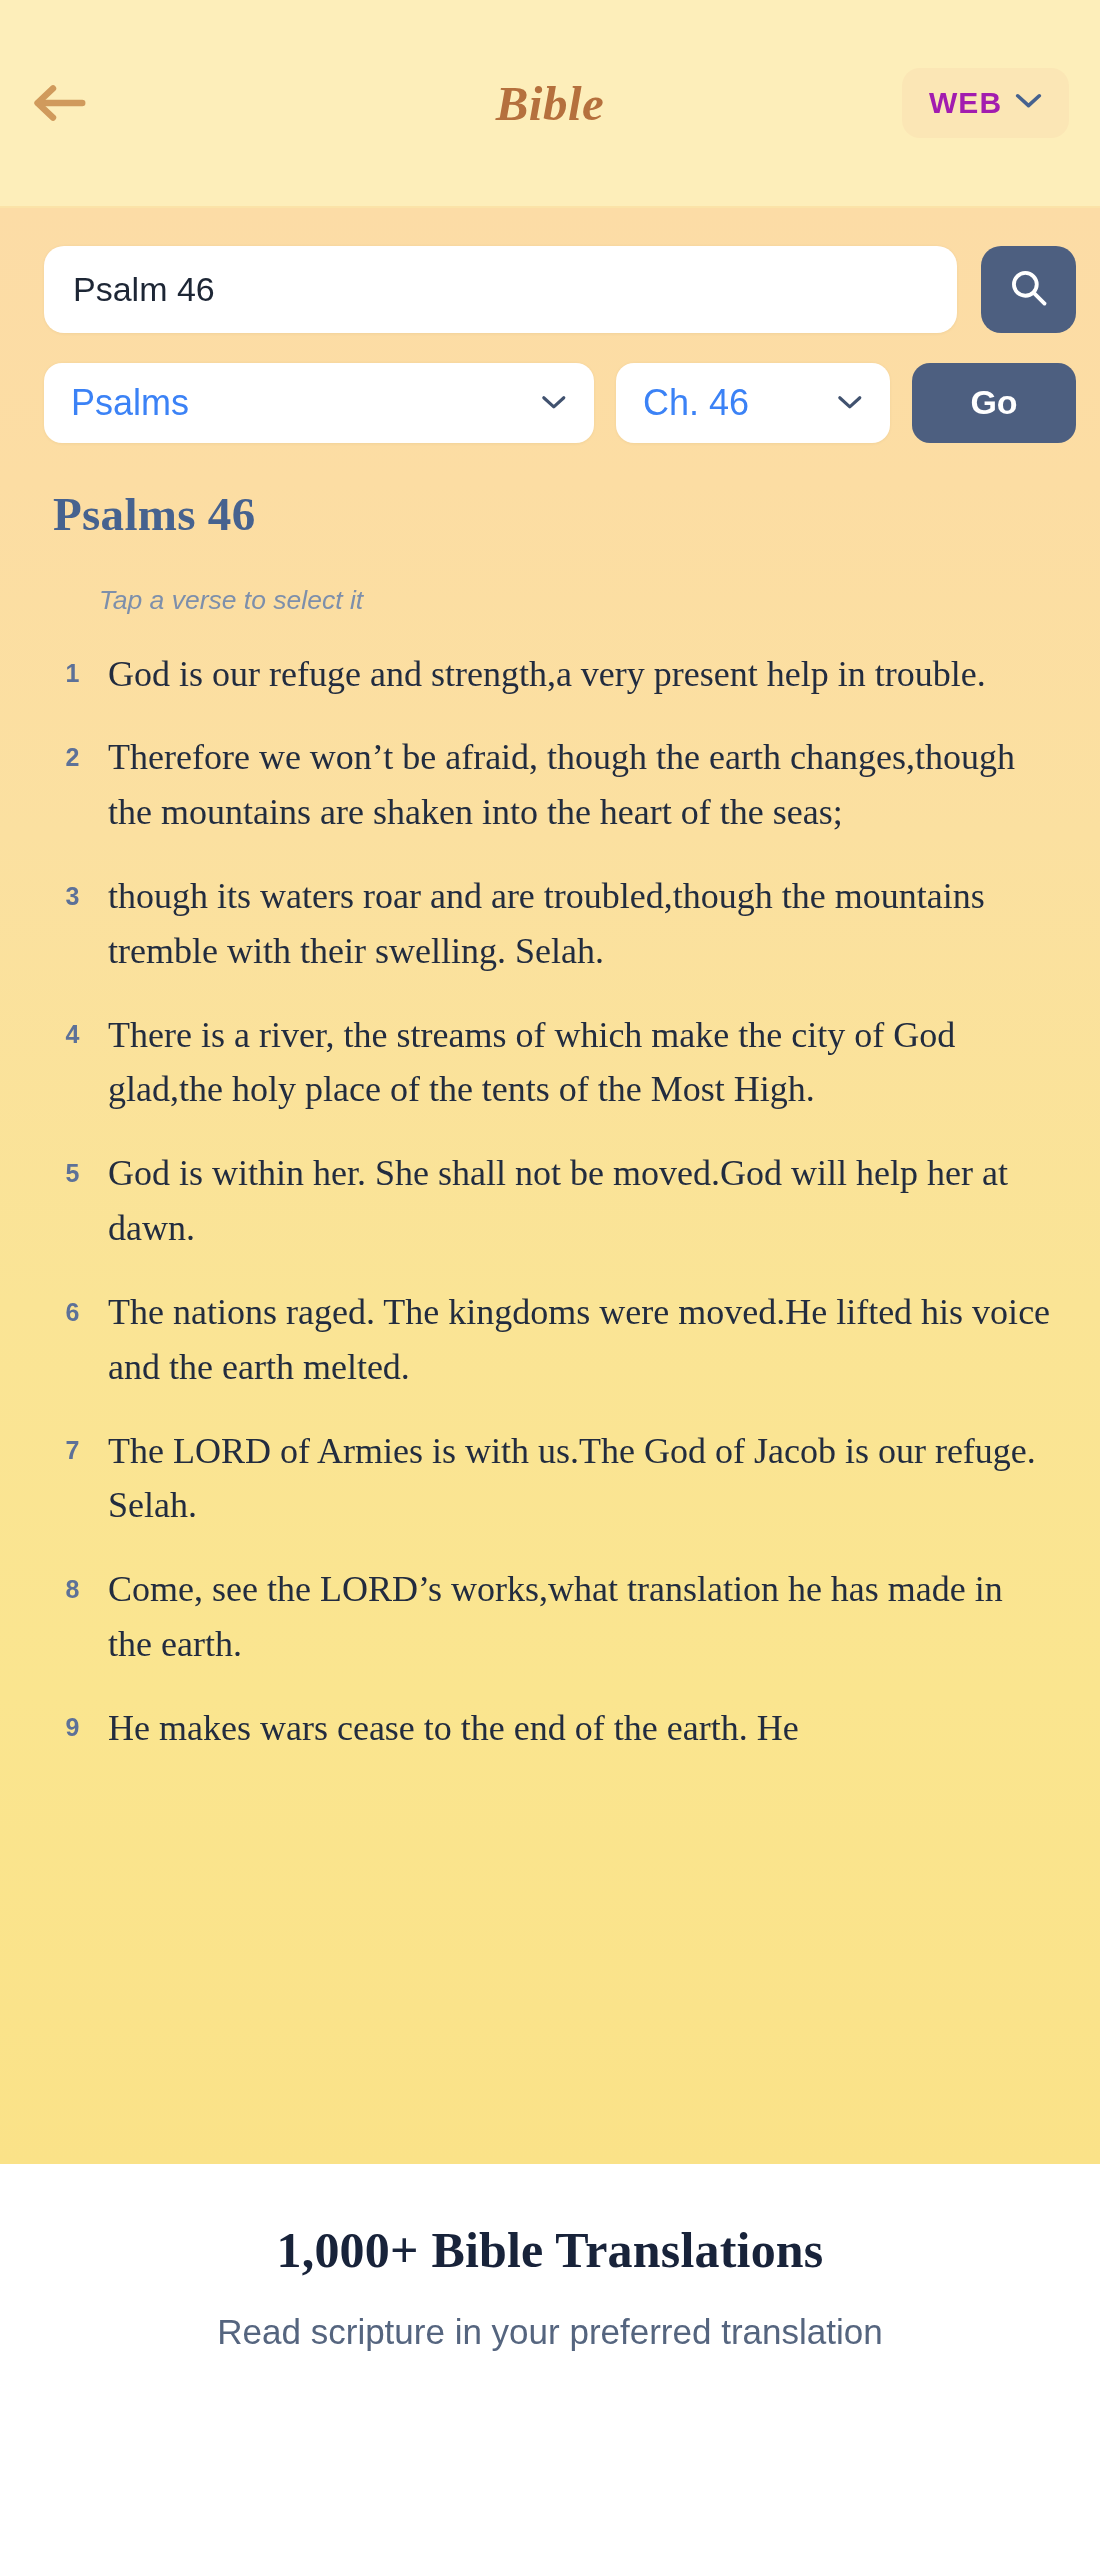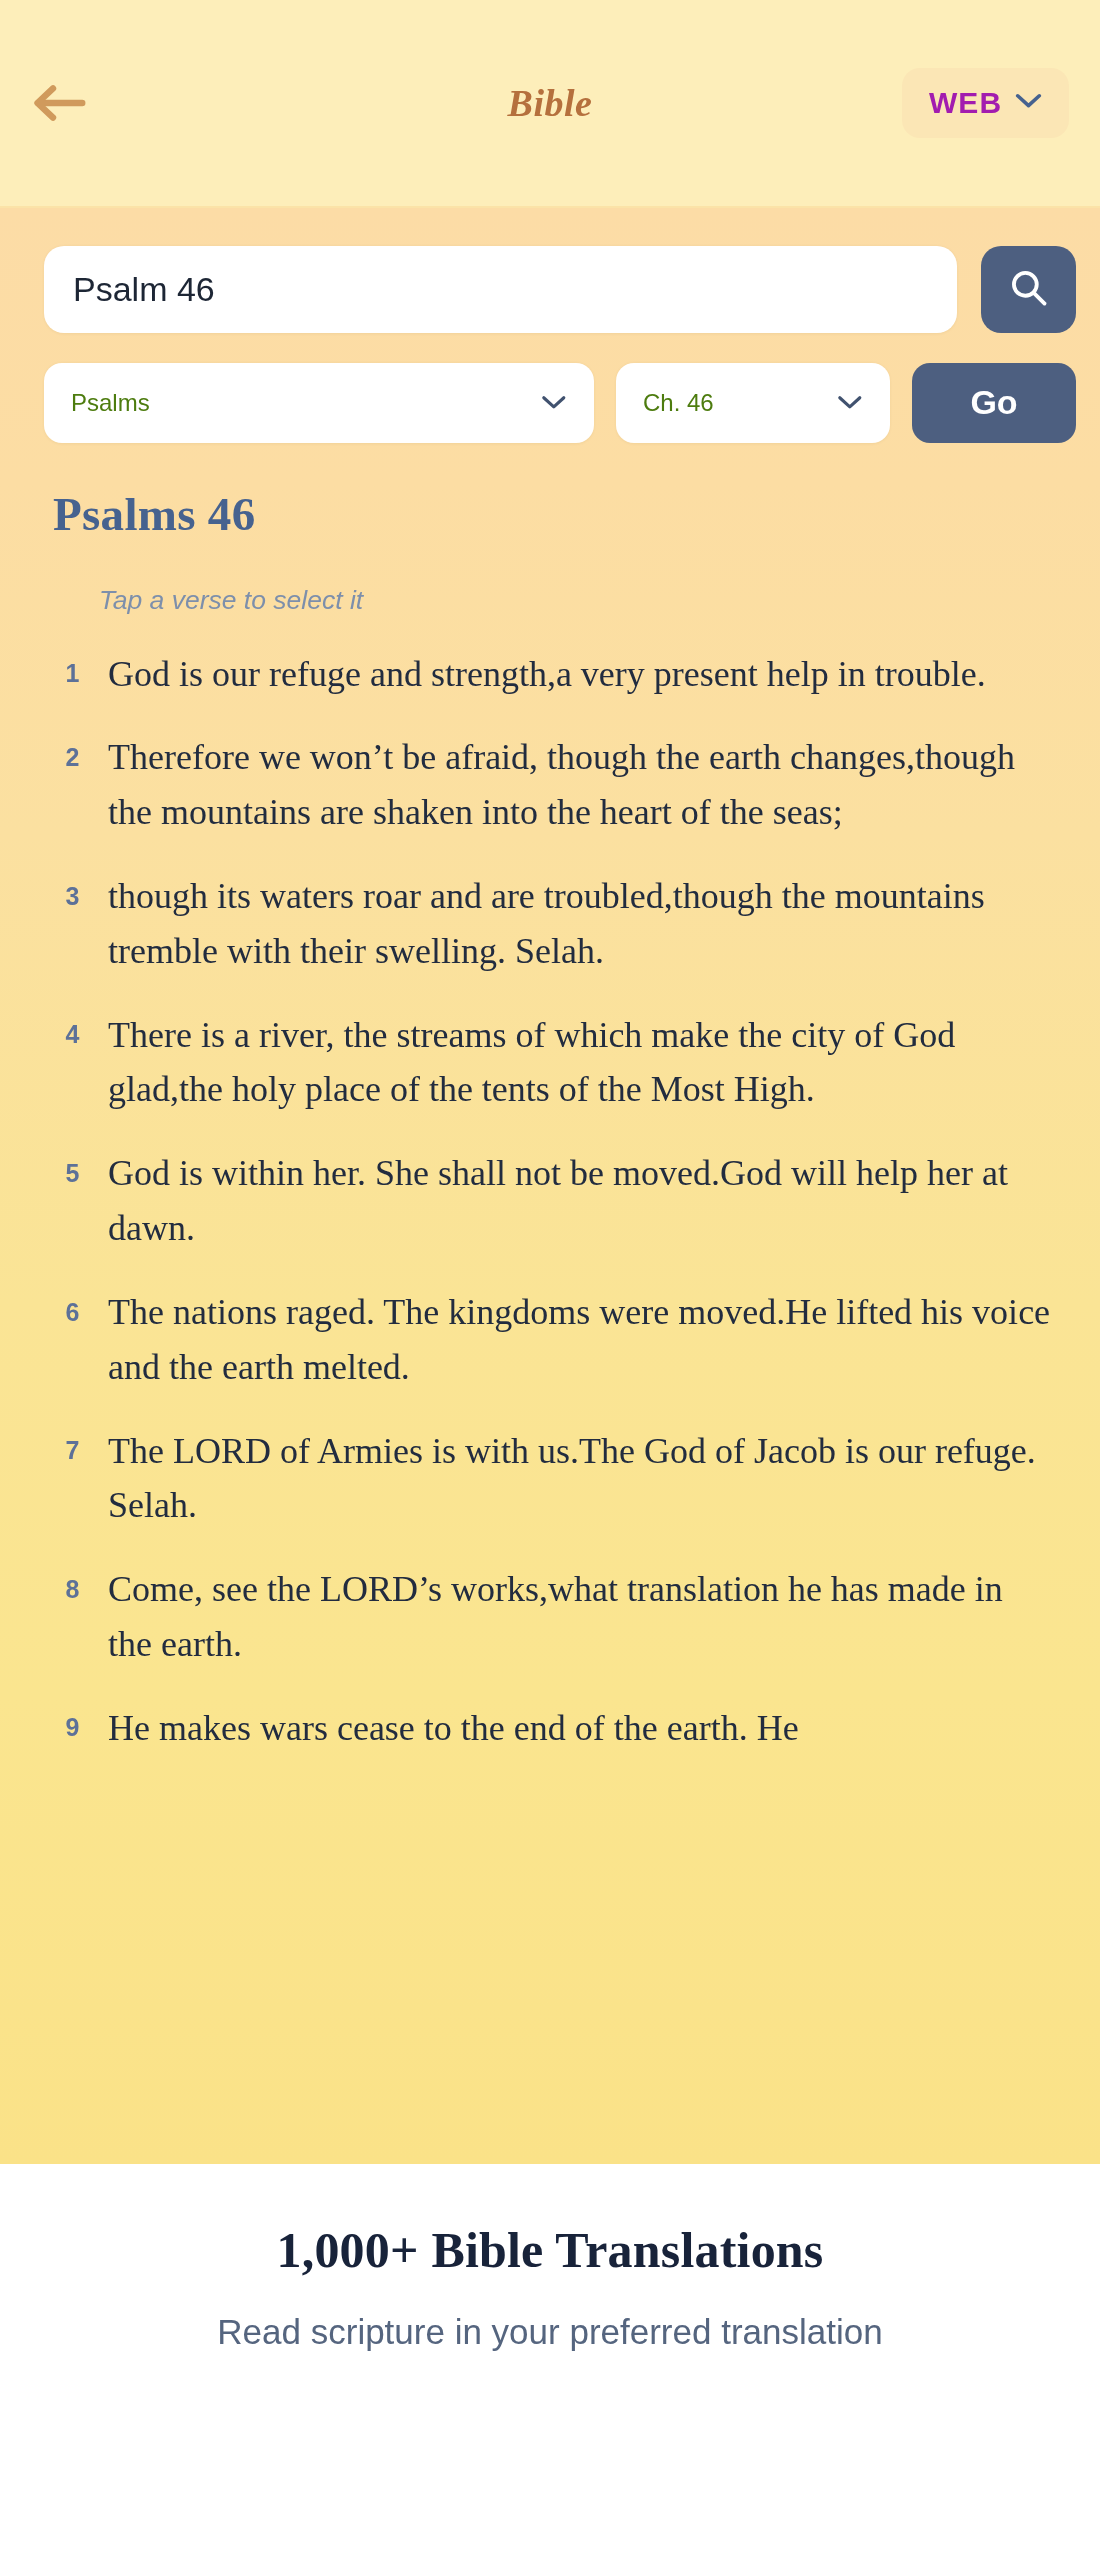--- a/index.html
+++ b/index.html
@@ -50,21 +50,21 @@
   }
   .back-btn svg { display: block; }
 
   .header-title {
     position: absolute;
     left: 0; right: 0;
     text-align: center;
     font-family: "Liberation Serif", serif;
     font-style: italic;
     font-weight: 700;
-    font-size: 38px;
+    font-size: 49px;
     color: #b5703d;
     letter-spacing: 0.5px;
     pointer-events: none;
   }
 
   .version-pill {
     margin-left: auto;
     display: flex;
     align-items: center;
     gap: 12.8px;
@@ -149,22 +149,22 @@
     height: 80px;
     display: flex;
     align-items: center;
     padding: 0 27px;
     cursor: pointer;
     box-shadow: 0 0.9px 2.7px rgba(120,90,30,0.07);
   }
   .sel-book { flex: 1 1 auto; }
   .sel-chapter { flex: 0 0 auto; width: 274px; }
   .sel-text {
-    font-size: 24px;
-    color: #4d7c0f;
+    font-size: 36px;
+    color: #3b82f6;
     white-space: nowrap;
   }
   .sel .chev-wrap {
     margin-left: auto;
     padding-left: 18px;
     display: flex;
     align-items: center;
   }
   .go-btn {
     flex: 0 0 auto;

